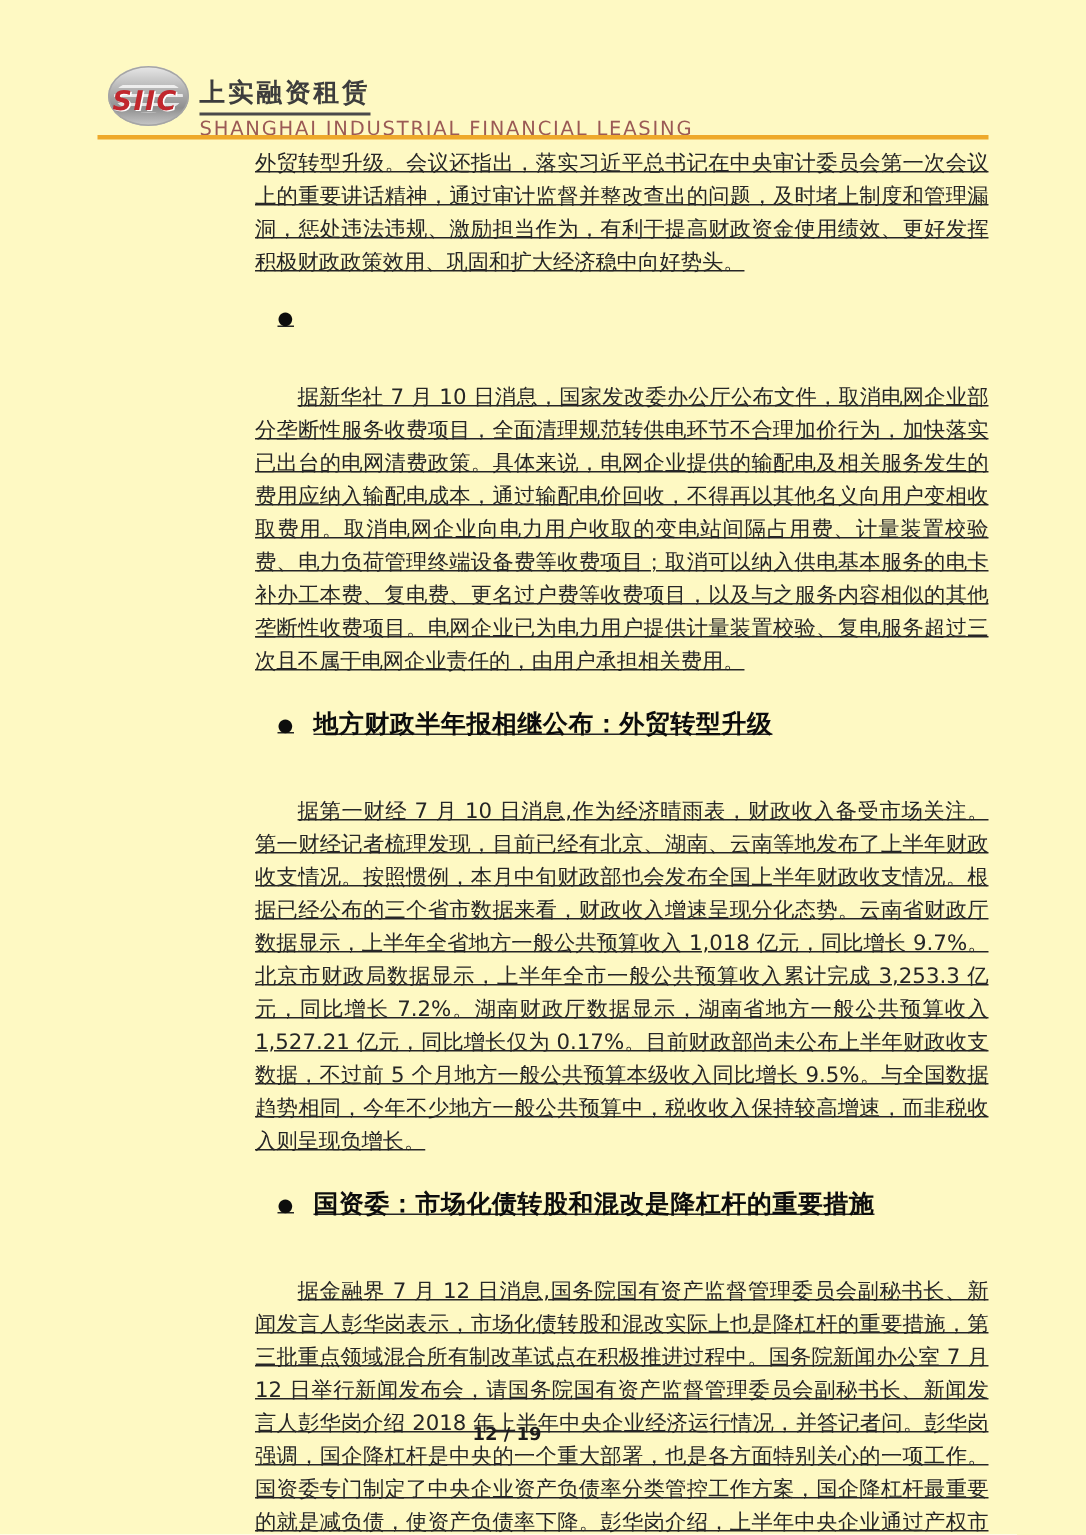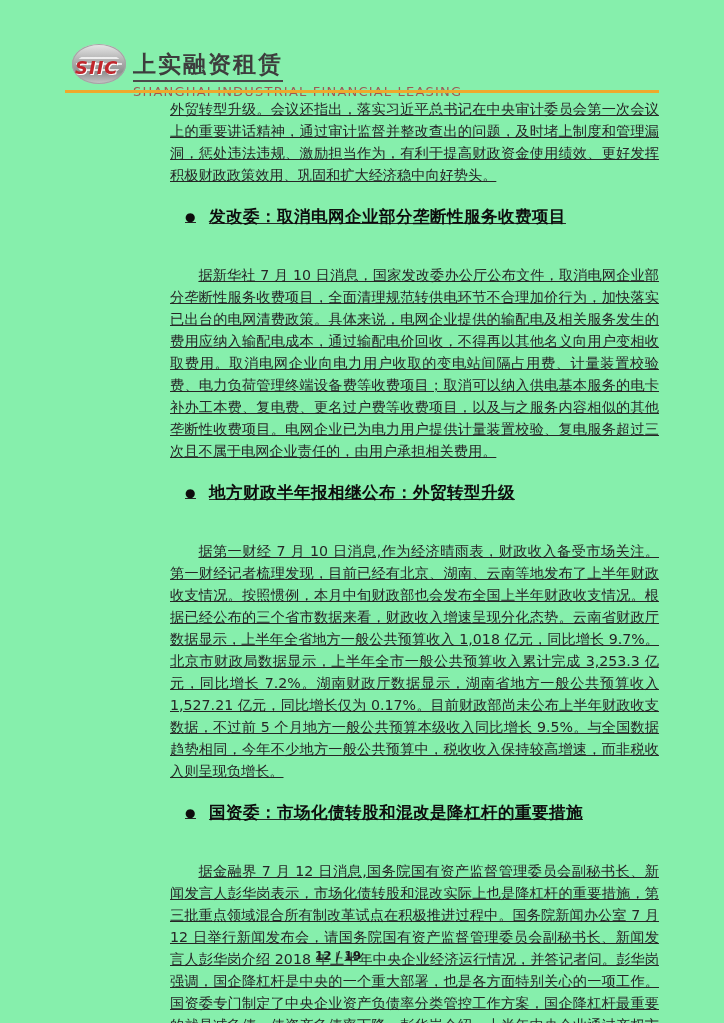--- a/index.html
+++ b/index.html
@@ -3,21 +3,21 @@
 <meta charset="utf-8">
 <style>
   * { margin: 0; padding: 0; box-sizing: border-box; }
   html, body { background: #ffffff; }
   body { font-family: "DejaVu Sans", sans-serif; }
 
   .page {
     position: relative;
     width: 724px;
     height: 1023px;
-    background: #86efac;
+    background: #fef9c3;
     overflow: hidden;
   }
 
   
   .logo {
     position: absolute;
     left: 72px;
     top: 44px;
     display: flex;
     align-items: flex-start;
@@ -50,21 +50,21 @@
     font-style: italic;
     font-weight: bold;
     font-size: 18px;
     letter-spacing: 1px;
     color: #c1272d;
     text-shadow: 1px 1px 0 #ffffff;
   }
   .brand-block { padding-top: 8px; }
   .brand-name {
     display: inline-block;
-    font-size: 23px;
+    font-size: 17px;
     font-weight: 600;
     letter-spacing: 2px;
     color: #3d3d3d;
     border-bottom: 2px solid #4a4a4a;
     padding-bottom: 3px;
     line-height: 1.1;
   }
   .brand-sub {
     margin-top: 2px;
     font-size: 13px;
@@ -146,21 +146,20 @@
 
   <div class="header-rule"></div>
 
   <div class="content">
 
     <p class="para">外贸转型升级。会议还指出，落实习近平总书记在中央审计委员会第一次会议上的重要讲话精神，通过审计监督并整改查出的问题，及时堵上制度和管理漏洞，惩处违法违规、激励担当作为，有利于提高财政资金使用绩效、更好发挥积极财政政策效用、巩固和扩大经济稳中向好势头。</p>
 
     <div>
       <div class="section-heading">
         <span class="bullet">●</span>
-        <span>发改委：取消电网企业部分垄断性服务收费项目</span>
       </div>
       <p class="para indent">据新华社 7 月 10 日消息，国家发改委办公厅公布文件，取消电网企业部分垄断性服务收费项目，全面清理规范转供电环节不合理加价行为，加快落实已出台的电网清费政策。具体来说，电网企业提供的输配电及相关服务发生的费用应纳入输配电成本，通过输配电价回收，不得再以其他名义向用户变相收取费用。取消电网企业向电力用户收取的变电站间隔占用费、计量装置校验费、电力负荷管理终端设备费等收费项目；取消可以纳入供电基本服务的电卡补办工本费、复电费、更名过户费等收费项目，以及与之服务内容相似的其他垄断性收费项目。电网企业已为电力用户提供计量装置校验、复电服务超过三次且不属于电网企业责任的，由用户承担相关费用。</p>
     </div>
 
     <div>
       <div class="section-heading">
         <span class="bullet">●</span>
         <span>地方财政半年报相继公布：外贸转型升级</span>
       </div>
       <p class="para indent">据第一财经 7 月 10 日消息,作为经济晴雨表，财政收入备受市场关注。第一财经记者梳理发现，目前已经有北京、湖南、云南等地发布了上半年财政收支情况。按照惯例，本月中旬财政部也会发布全国上半年财政收支情况。根据已经公布的三个省市数据来看，财政收入增速呈现分化态势。云南省财政厅数据显示，上半年全省地方一般公共预算收入 1,018 亿元，同比增长 9.7%。北京市财政局数据显示，上半年全市一般公共预算收入累计完成 3,253.3 亿元，同比增长 7.2%。湖南财政厅数据显示，湖南省地方一般公共预算收入 1,527.21 亿元，同比增长仅为 0.17%。目前财政部尚未公布上半年财政收支数据，不过前 5 个月地方一般公共预算本级收入同比增长 9.5%。与全国数据趋势相同，今年不少地方一般公共预算中，税收收入保持较高增速，而非税收入则呈现负增长。</p>

